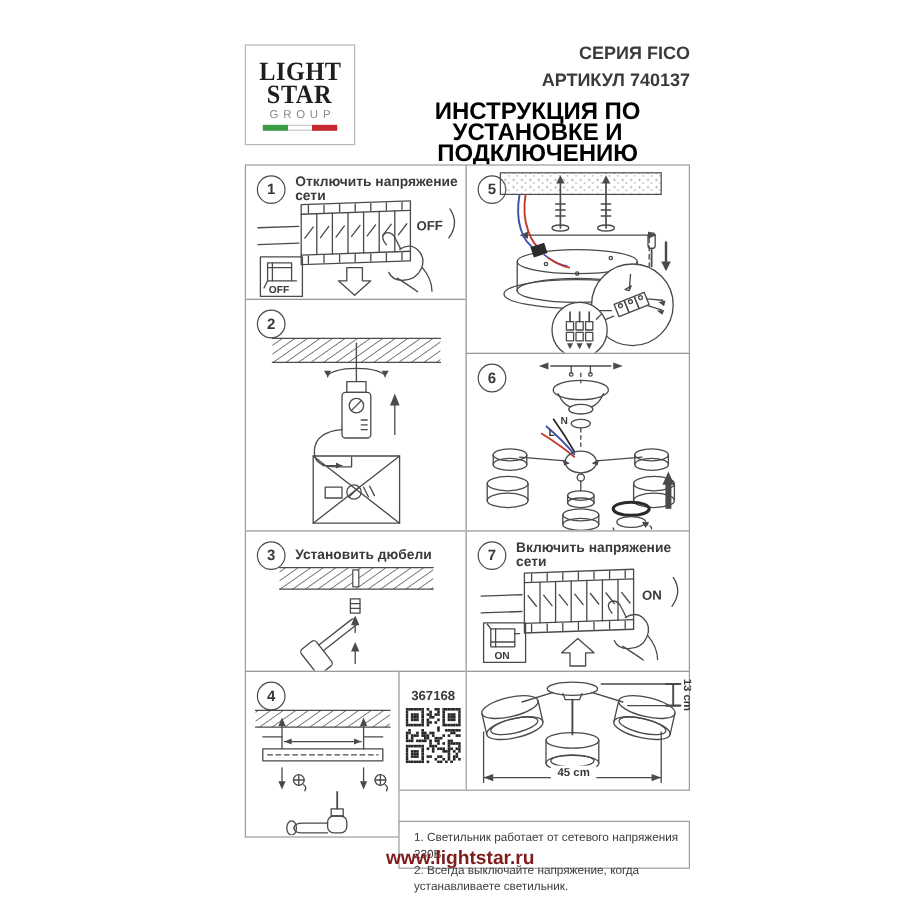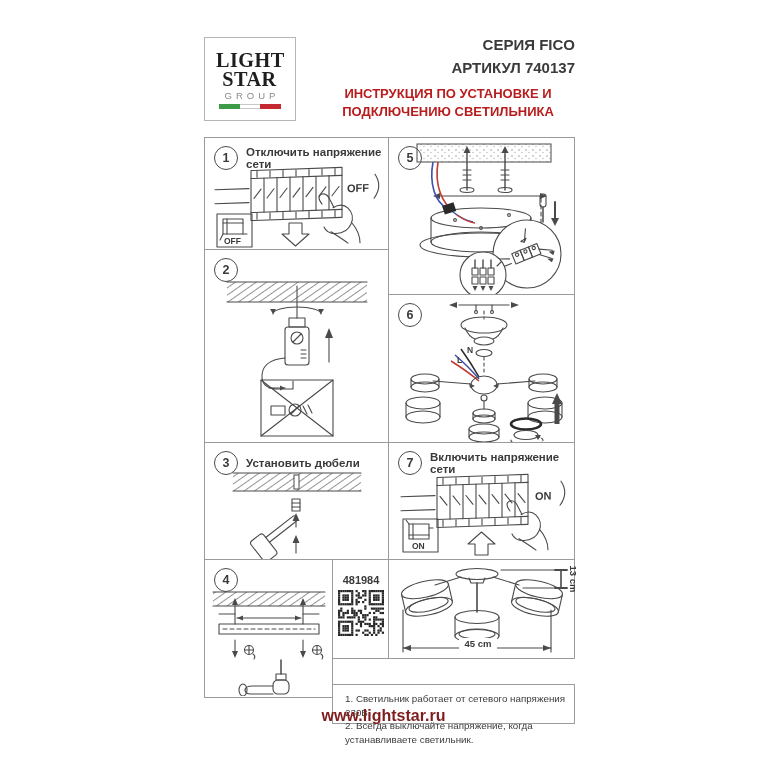--- a/index.html
+++ b/index.html
@@ -15,21 +15,21 @@
   .logo-group{font-family:"Liberation Sans",sans-serif;color:#8a8a8a;font-size:9.5px;
               letter-spacing:4px;margin:2px 0 3px 4px;}
   .flag{display:flex;width:62px;height:5px;}
   .flag span{flex:1;}
   .flag .g{background:#3d9b47;}
   .flag .w{background:#fff;border-top:1px solid #c9c9c9;border-bottom:1px solid #c9c9c9;box-sizing:border-box;}
   .flag .r{background:#c5282f;}
   #series-block{right:192px;top:33px;text-align:right;font-weight:bold;font-size:15px;
                 line-height:23px;color:#3a3a3a;}
   #title-block{left:318px;top:85px;width:260px;text-align:center;font-weight:bold;
-               font-size:13px;line-height:17.5px;color:#b91c1c;}
+               font-size:20px;line-height:17.5px;color:#000000;}
   
   .step-head{position:absolute;left:9px;top:8px;display:flex;align-items:center;gap:8px;}
   .step-num{width:22px;height:22px;border:1.3px solid #4a4a4a;border-radius:50%;
             display:flex;align-items:center;justify-content:center;
             font-size:12.5px;font-weight:bold;color:#3a3a3a;flex:0 0 auto;background:#fff;}
   .step-label{font-size:11.5px;font-weight:bold;color:#3a3a3a;line-height:12px;}
   
   #notes-box{padding:7px 0 0 12px;font-size:9.8px;line-height:13.5px;color:#3c3c3c;}
   #footer{left:0;top:707px;width:767px;text-align:center;font-weight:bold;
           font-size:16px;color:#7f1d1d;}
@@ -197,21 +197,21 @@
         <rect x="69" y="84" width="10" height="6"></rect>
         <rect x="66" y="90" width="16" height="14" rx="5"></rect>
         <path d="M66,96 h-20 q-8,0 -8,4"></path>
         <path d="M66,104 h-22 q-6,0 -6,-4"></path>
         <ellipse cx="36" cy="100" rx="4" ry="6"></ellipse>
       </g>
     </svg>
   </div>
 
   <div id="qr-cell" class="abs cell" style="left:332px;top:559px;width:58px;height:100px;">
-    <div id="qr-article">481984</div>
+    <div id="qr-article">367168</div>
     <svg id="qr-svg" width="46" height="46" viewBox="0 0 46.2 46.2">
         <g fill="#262626">
           <rect x="0.0" y="0.0" width="2.2" height="2.2"></rect>
           <rect x="2.2" y="0.0" width="2.2" height="2.2"></rect>
           <rect x="4.4" y="0.0" width="2.2" height="2.2"></rect>
           <rect x="6.6" y="0.0" width="2.2" height="2.2"></rect>
           <rect x="8.8" y="0.0" width="2.2" height="2.2"></rect>
           <rect x="11.0" y="0.0" width="2.2" height="2.2"></rect>
           <rect x="13.2" y="0.0" width="2.2" height="2.2"></rect>
           <rect x="17.6" y="0.0" width="2.2" height="2.2"></rect>

